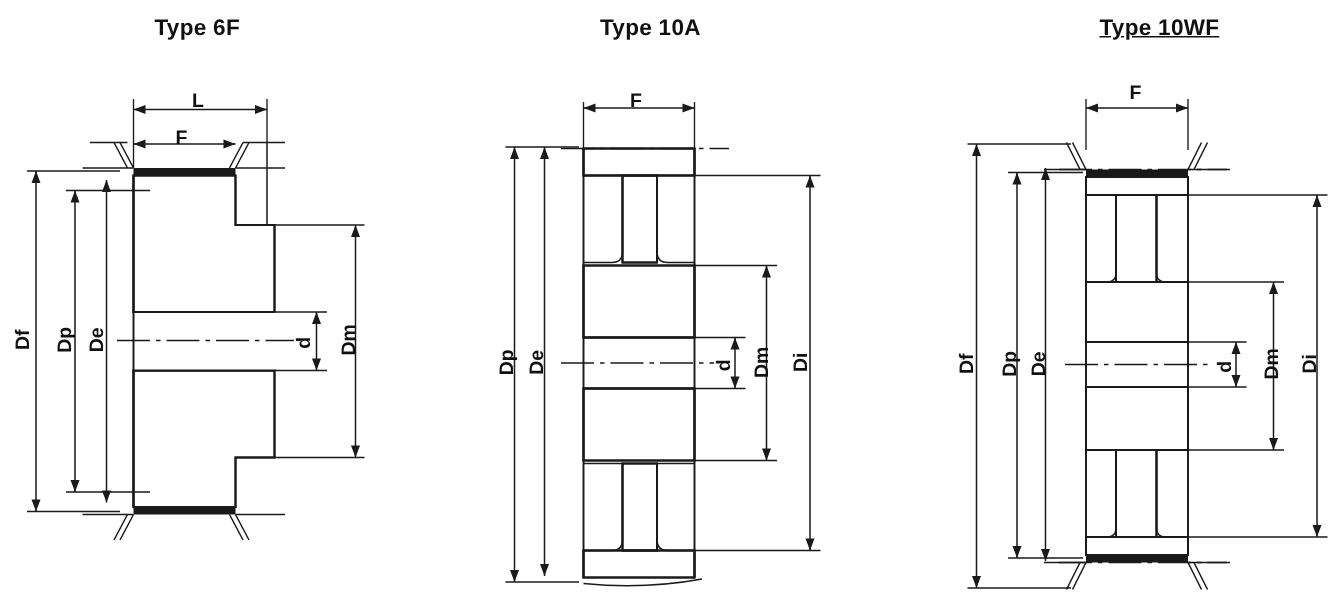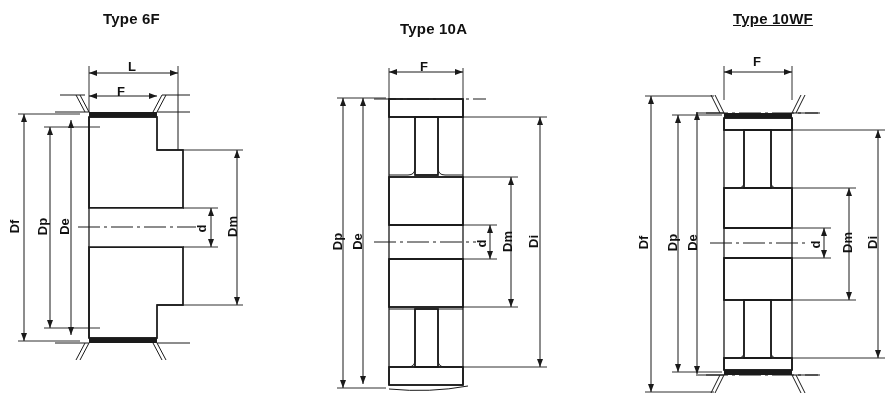--- a/index.html
+++ b/index.html
@@ -146,21 +146,21 @@
   </svg>
 
   <div class="dim-label vert" style="left:8px; top:219px;">Df</div>
   <div class="dim-label vert" style="left:34px; top:219px;">Dp</div>
   <div class="dim-label vert" style="left:56px; top:219px;">De</div>
   <div class="dim-label vert" style="left:198px; top:221px;">d</div>
   <div class="dim-label vert" style="left:222px; top:219px;">Dm</div>
   <div class="dim-label" style="left:128px; top:59px;">L</div>
   <div class="dim-label" style="left:117px; top:84px;">F</div>
 
-  <div class="fig-title" style="left:400px; top:20px;">Type 10A</div>
+  <div class="fig-title" style="left:400px; top:10px;">Type 10A</div>
 
   <svg class="fig" width="300" height="404" viewBox="0 0 300 404" style="left:300px;">
     <defs>
       <pattern id="h2" width="9" height="9" patternTransform="rotate(45)" patternUnits="userSpaceOnUse">
         <line x1="0" y1="0" x2="0" y2="9" stroke="#1a1a1a" stroke-width="0.9"></line>
       </pattern>
     </defs>
 
     <g>
 

